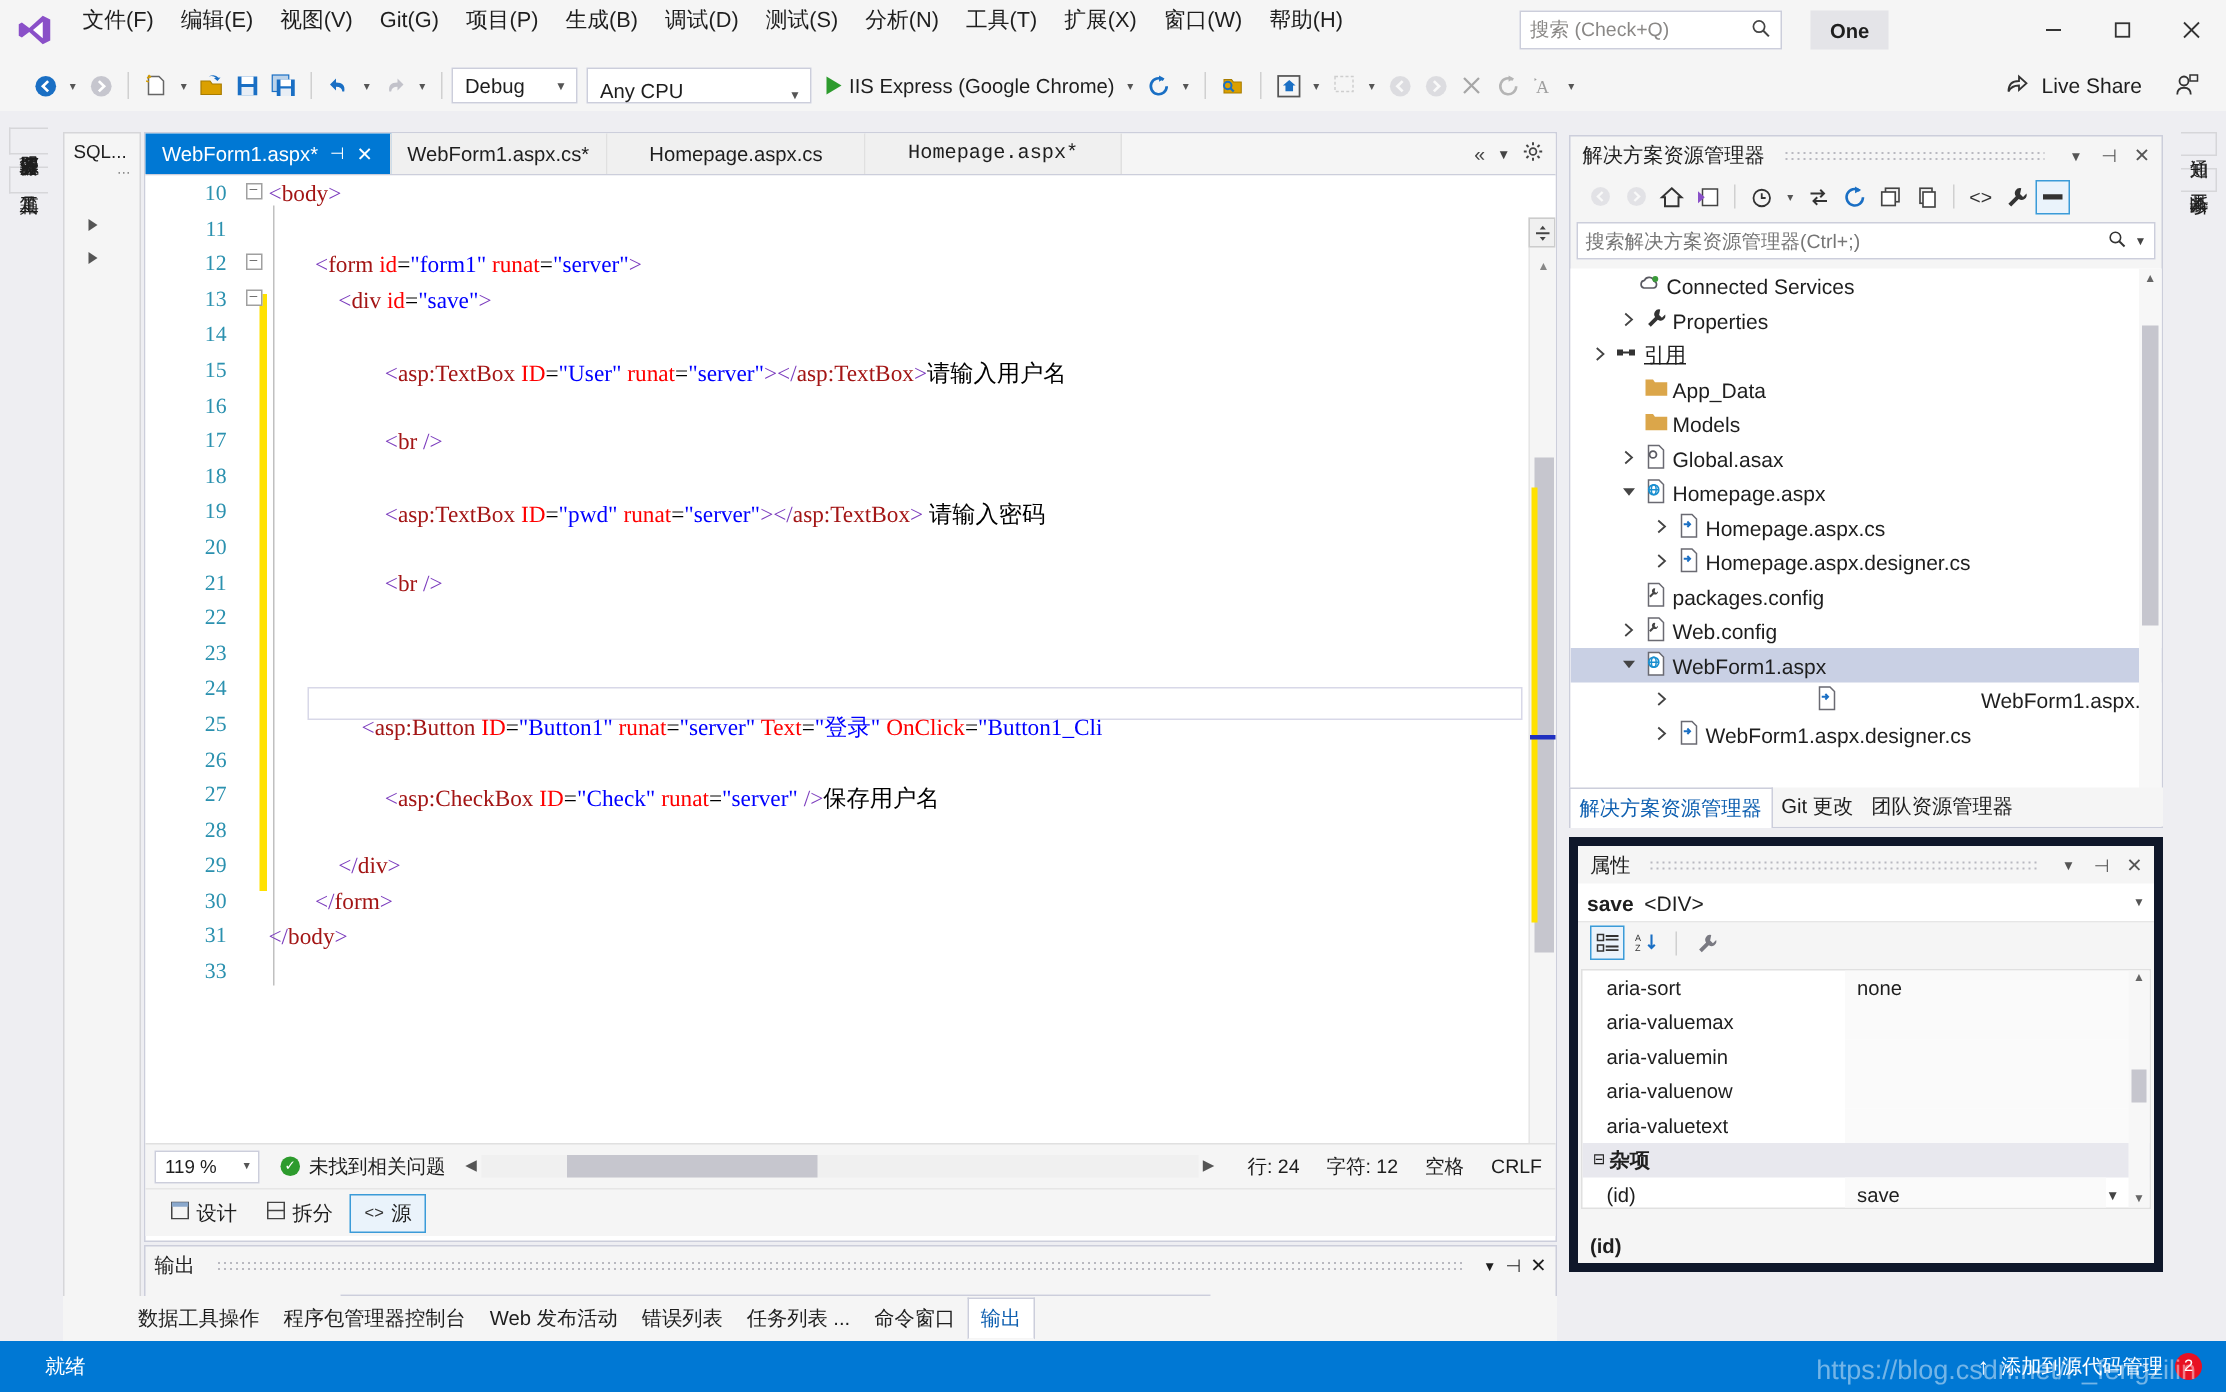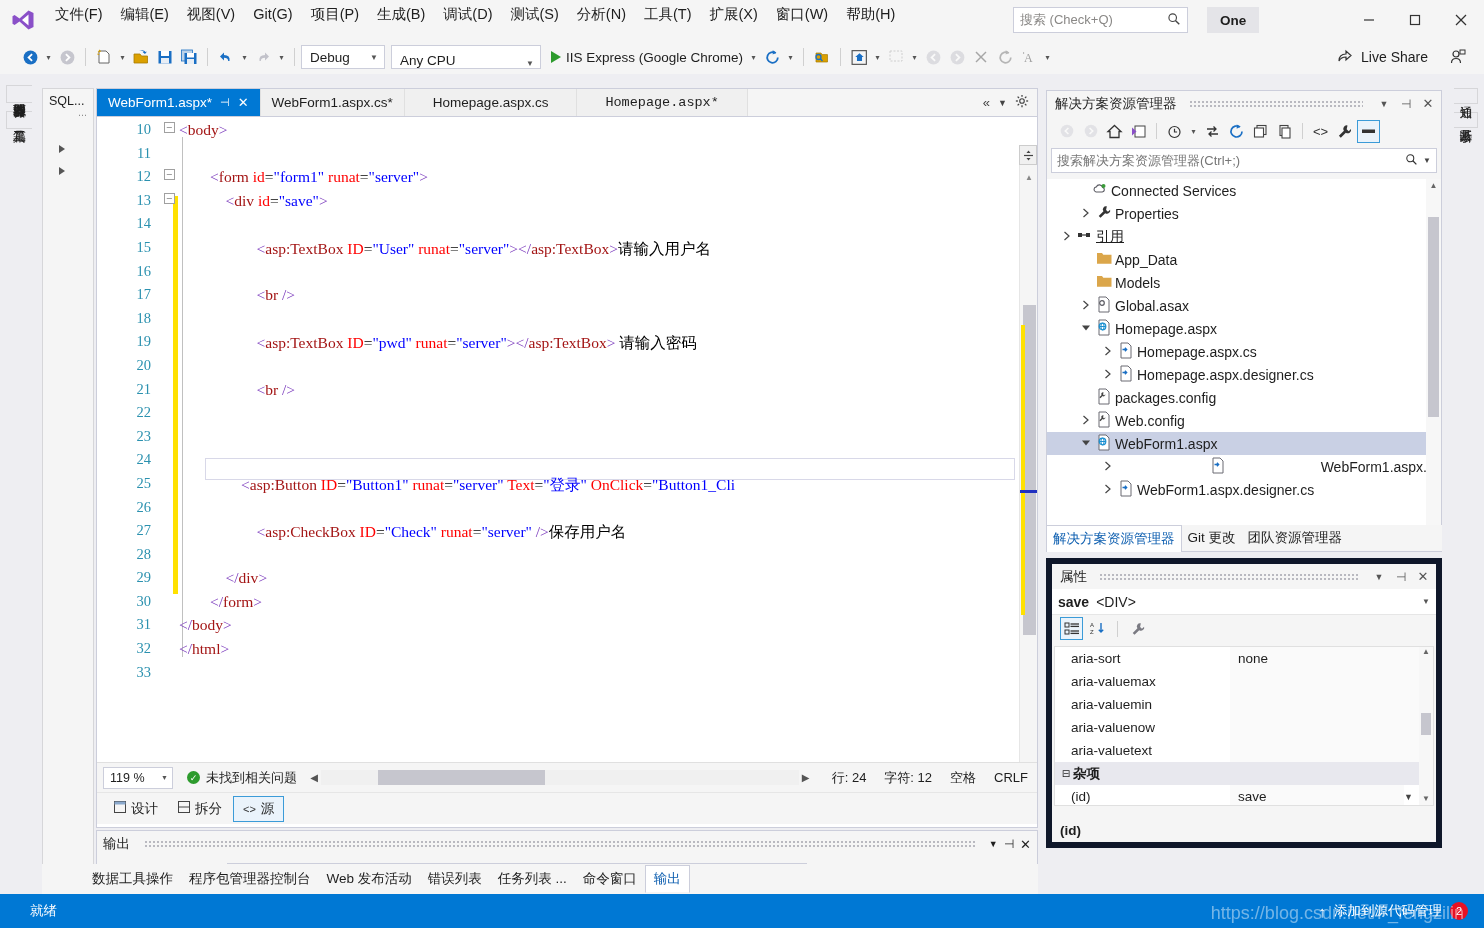--- a/index.html
+++ b/index.html
@@ -591,25 +591,20 @@
             <span class="lnum">30</span>
             <span class="fold"></span>
             <span class="code-txt"><span>        </span><span class="tag">&lt;/</span><span class="tagname">form</span><span class="tag">&gt;</span></span>
           </div>
           <div class="cl">
             <span class="lnum">31</span>
             <span class="fold"></span>
             <span class="code-txt"><span class="tag">&lt;/</span><span class="tagname">body</span><span class="tag">&gt;</span></span>
           </div>
           <div class="cl">
-            <span class="lnum">32</span>
-            <span class="fold"></span>
-            <span class="code-txt"><span class="tag">&lt;/</span><span class="tagname">html</span><span class="tag">&gt;</span></span>
-          </div>
-          <div class="cl">
             <span class="lnum">33</span>
             <span class="fold"></span>
             <span class="code-txt"></span>
           </div>
         </div>
 
       <div class="vscroll-outer">
         <div class="splitter-btn">
           <svg width="11" height="11">
               <line x1="1" y1="5.5" x2="10" y2="5.5" stroke="#444" stroke-width="1.2"></line>

